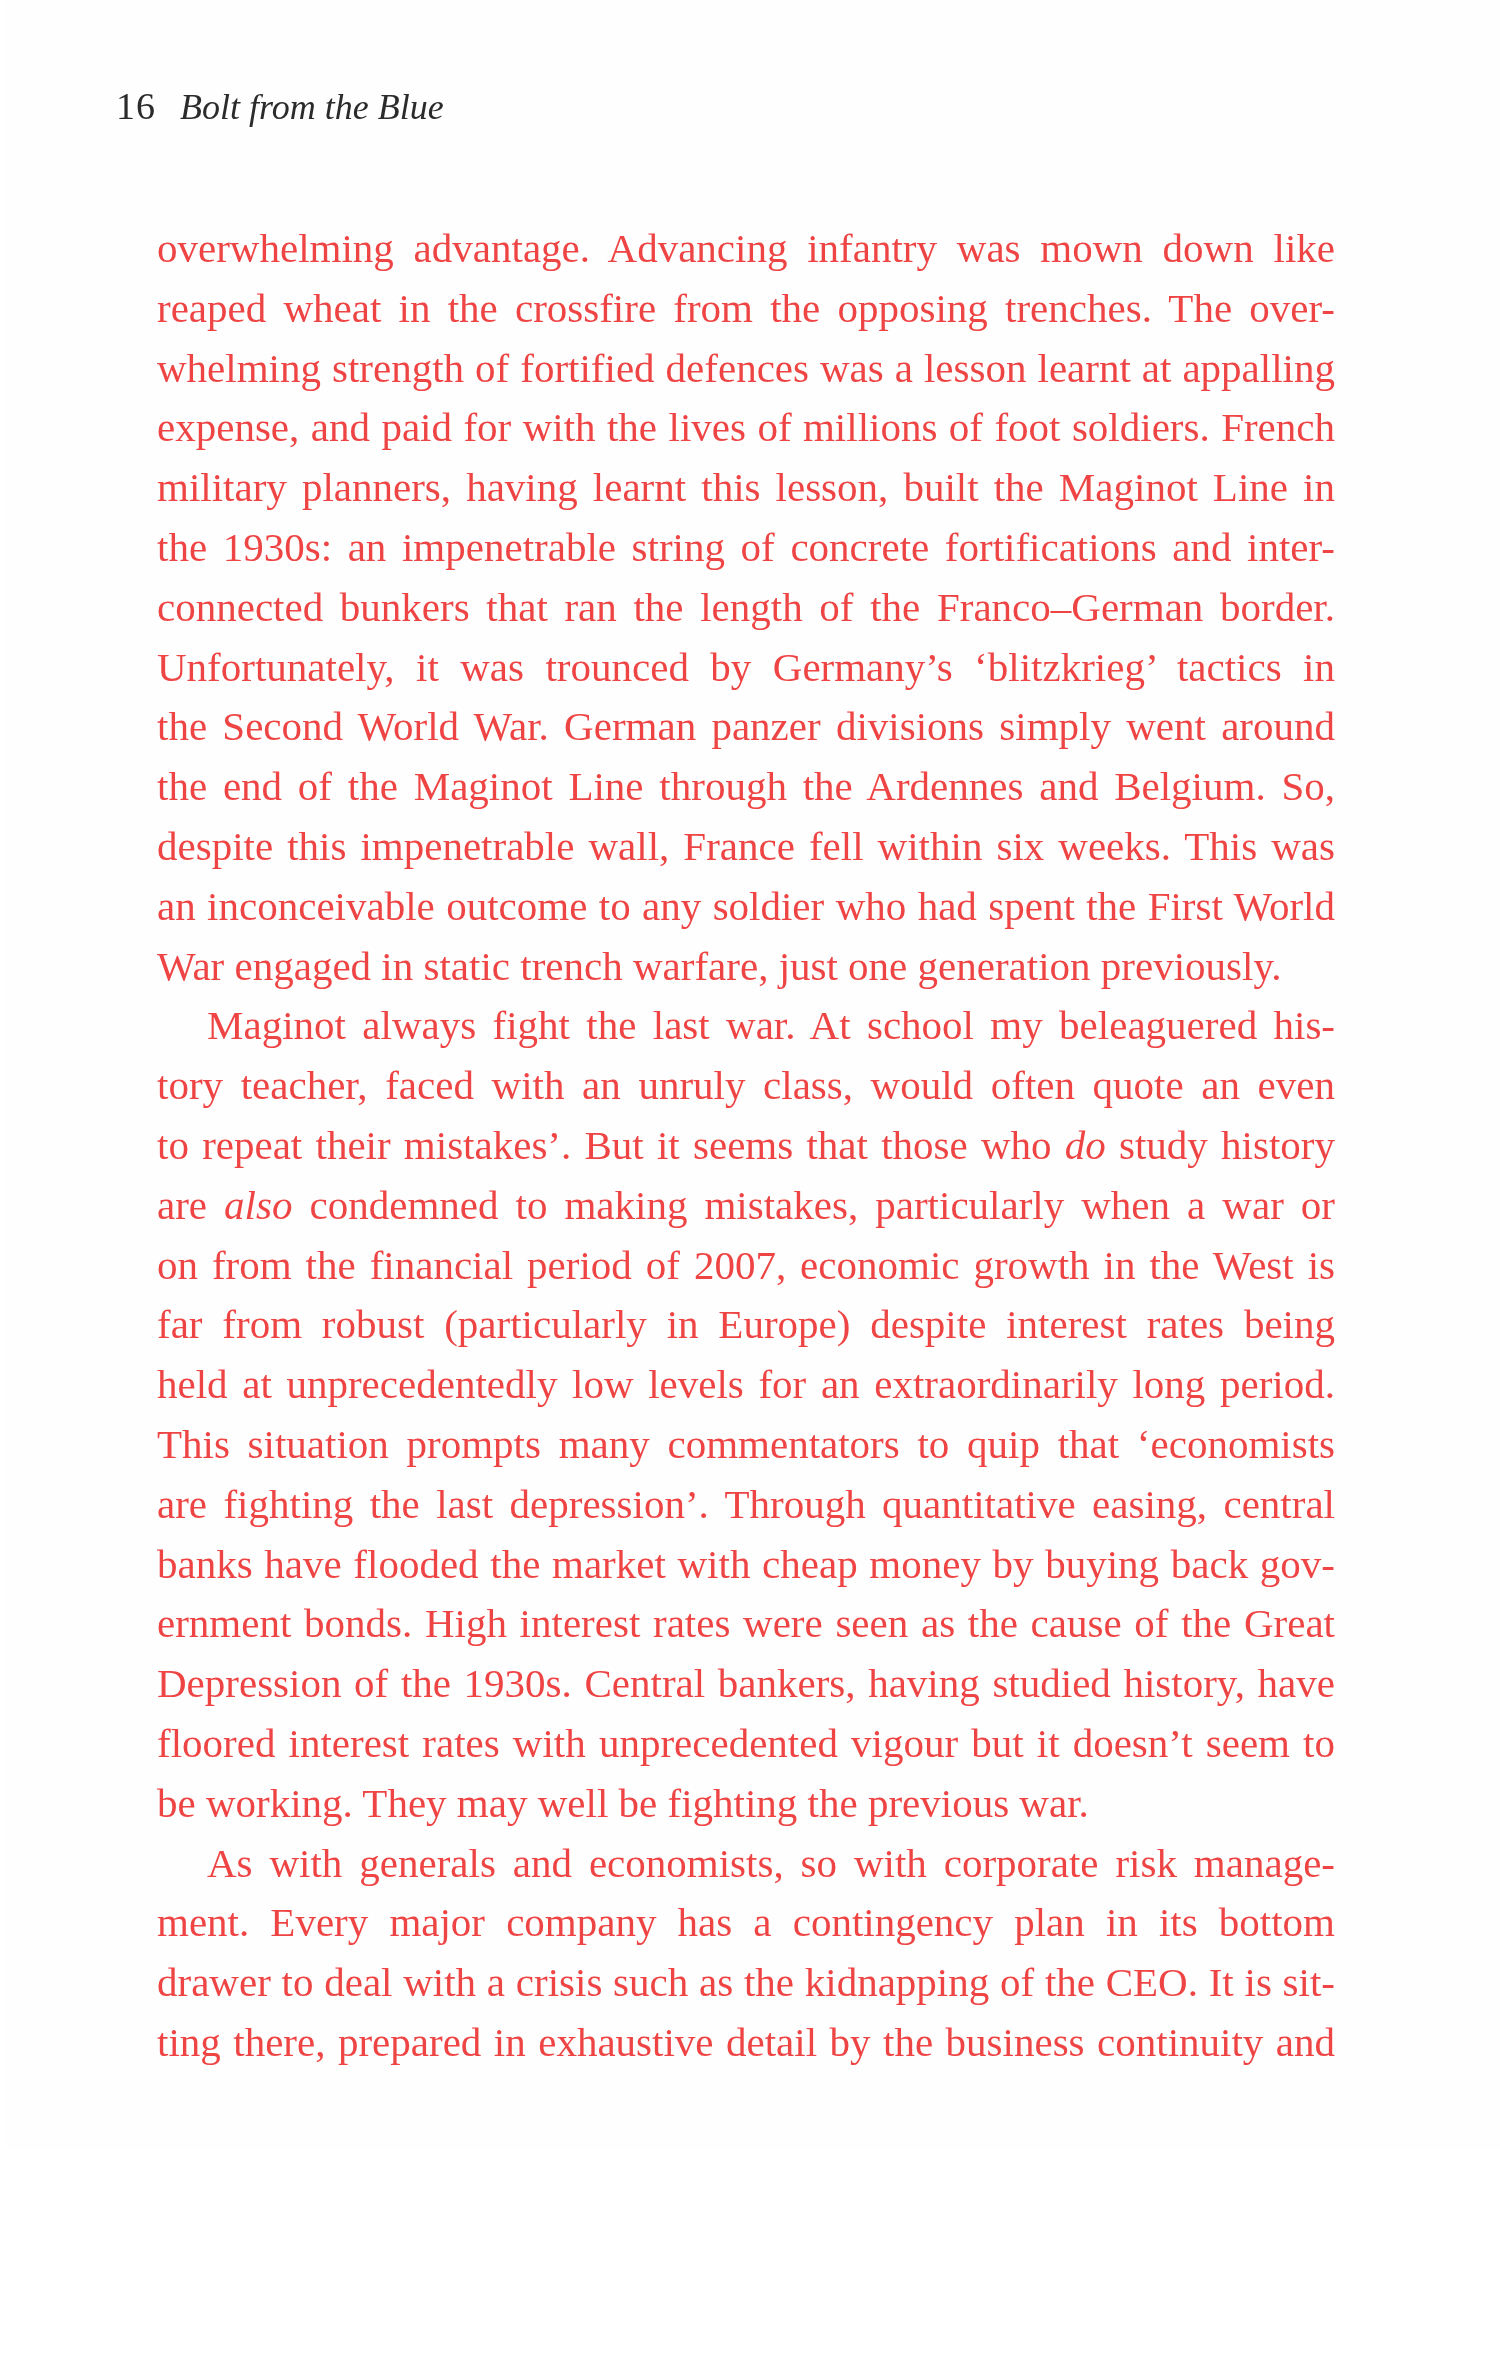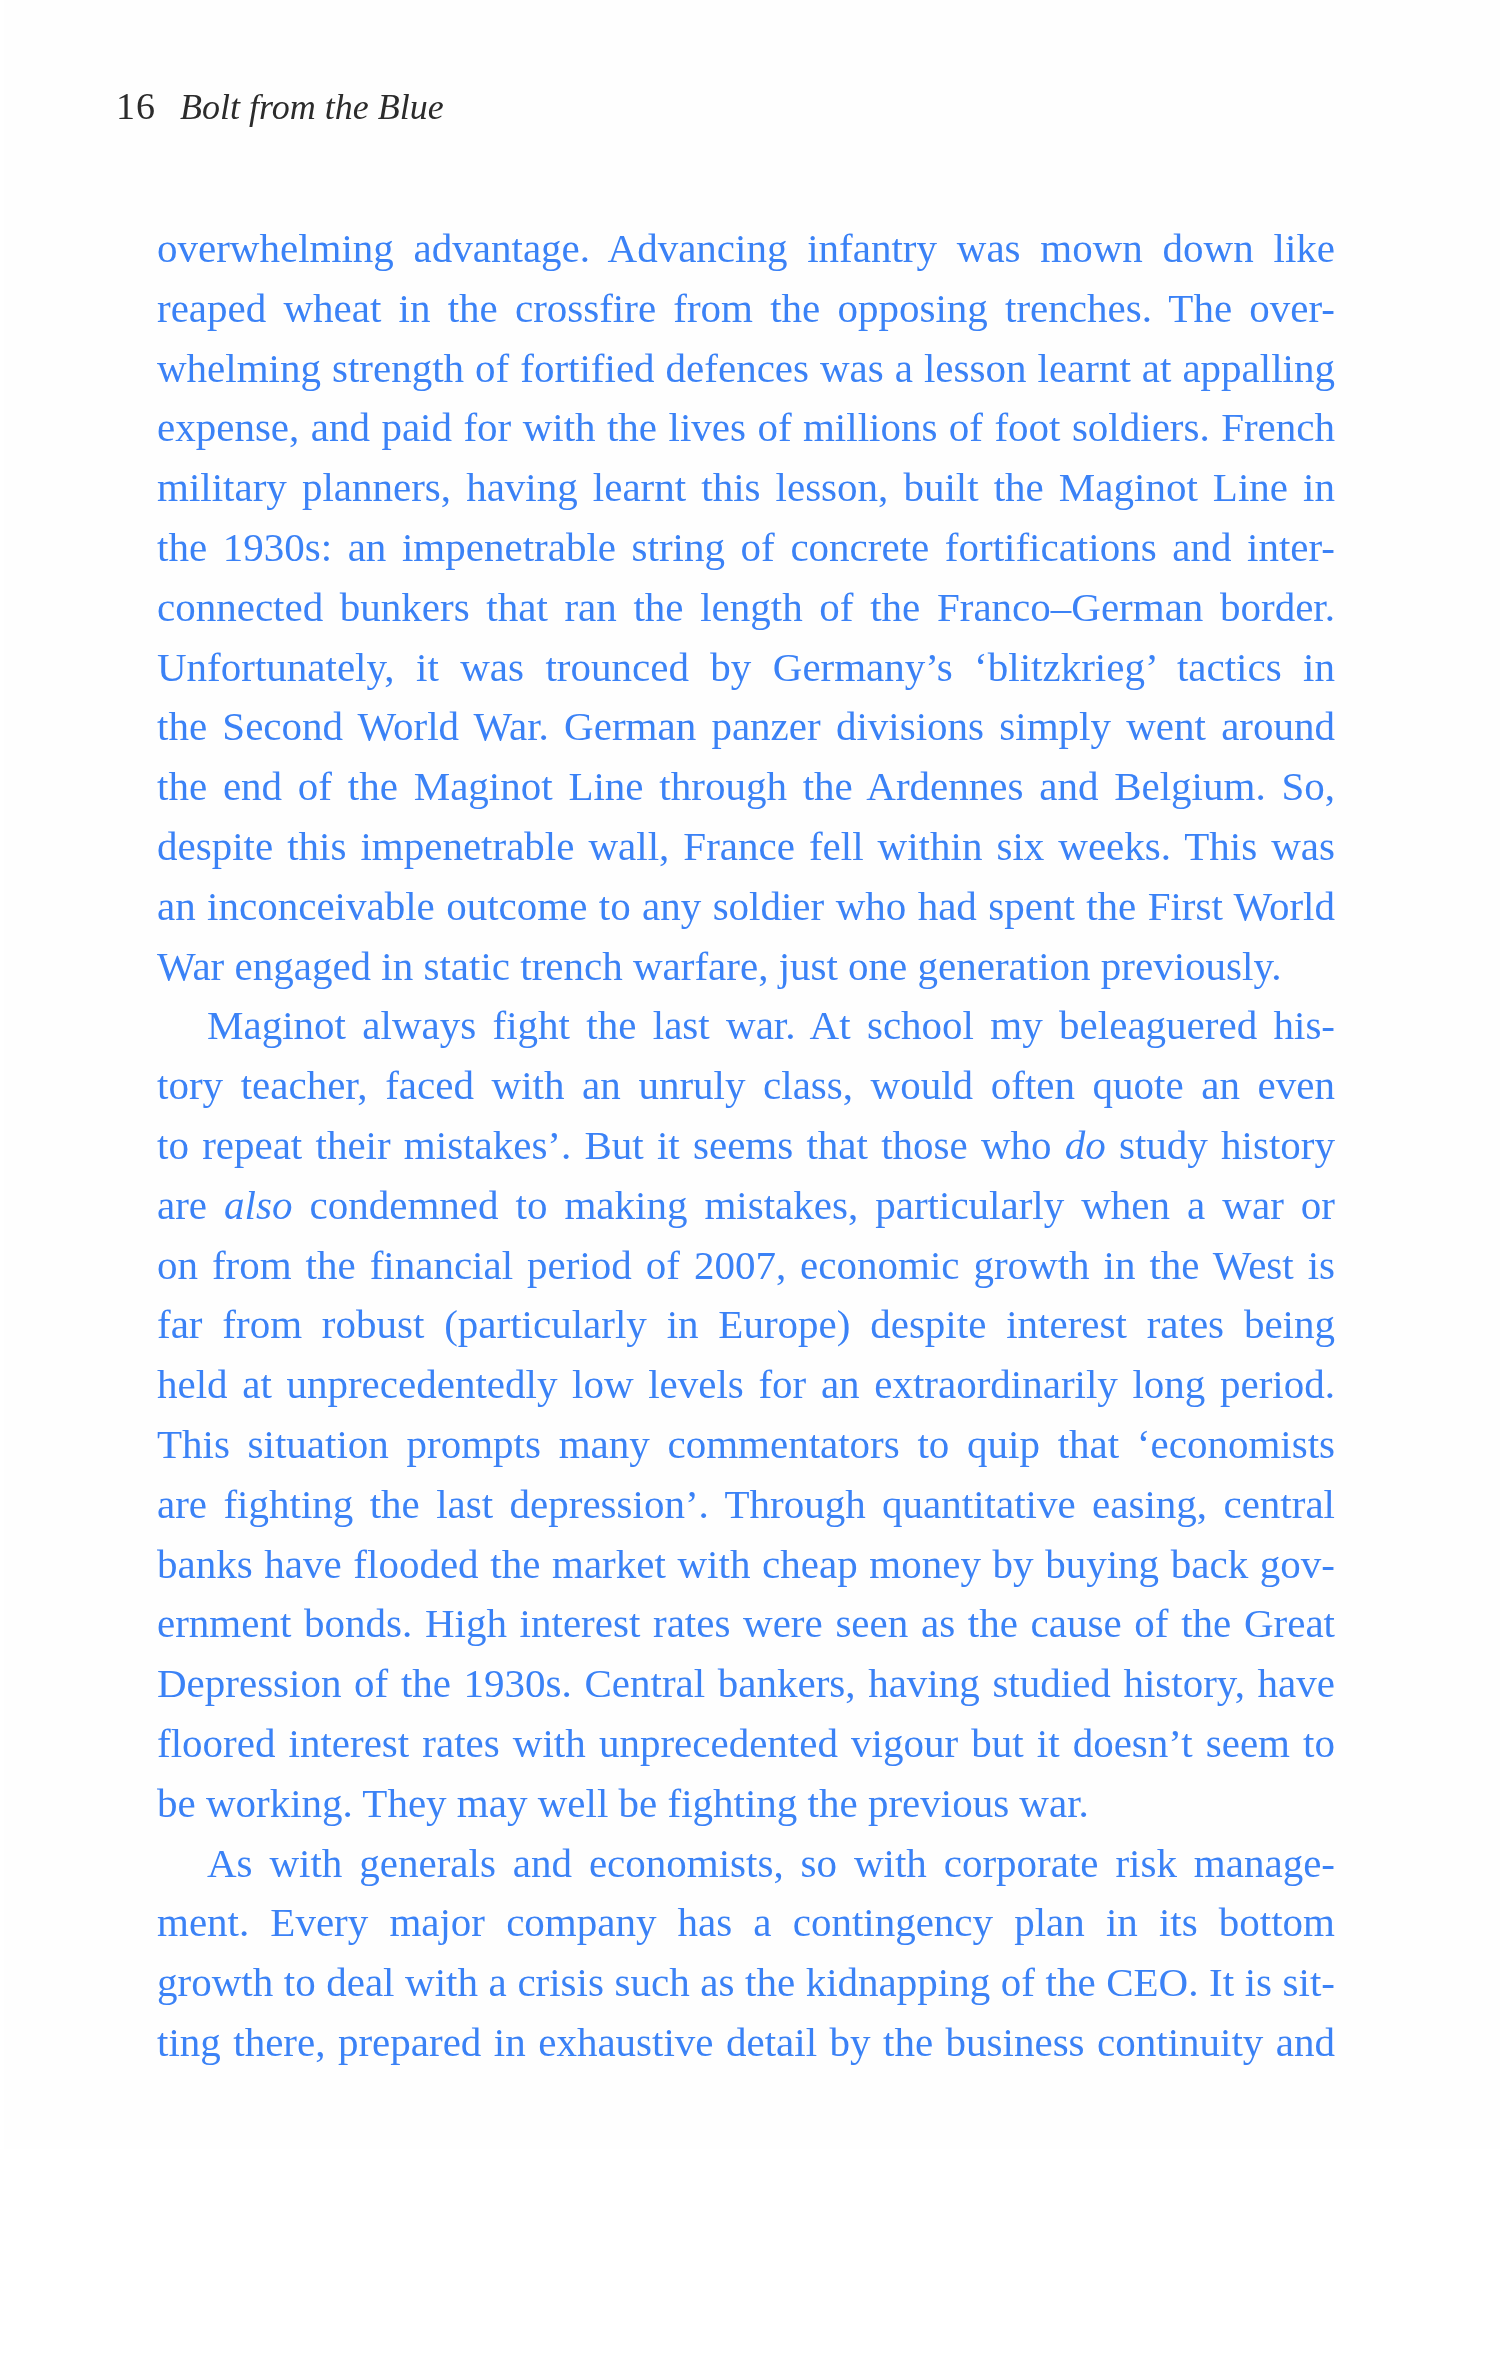--- a/index.html
+++ b/index.html
@@ -1,21 +1,21 @@
 <!DOCTYPE html>
 <html><head>
 <meta charset="utf-8">
 <style>
   html, body { margin: 0; padding: 0; background: #ffffff; }
   body { width: 1500px; height: 2353px; position: relative; overflow: hidden; }
   .page { position: absolute; left: 4px; top: 0; width: 1500px; height: 2149px; background: #fefefe; }
   .running-head { position: absolute; left: 112px; top: 84px; height: 44px; font-family: "Liberation Serif", serif; color: #2b2b2b; white-space: nowrap; }
   .folio { font-size: 38px; letter-spacing: 1px; }
   .head-title { font-size: 36px; font-style: italic; margin-left: 24px; }
-  .body-text { position: absolute; left: 153px; top: 219px; width: 1178px; font-family: "Liberation Serif", serif; font-size: 41px; line-height: 59.8px; color: #3b82f6; }
+  .body-text { position: absolute; left: 153px; top: 219px; width: 1178px; font-family: "Liberation Serif", serif; font-size: 41px; line-height: 59.8px; color: #ef4444; }
   .line { display: block; height: 59.8px; white-space: nowrap; text-align: justify; text-align-last: justify; overflow: visible; }
   .line.last { text-align-last: left; }
   .line.indent { padding-left: 50px; }
   .line em { font-style: italic; }
 </style>
 </head>
 <body>
 
 <div class="page">
   <div class="running-head">
@@ -49,17 +49,17 @@
         <span class="line">are fighting the last depression’. Through quantitative easing, central</span>
         <span class="line">banks have flooded the market with cheap money by buying back gov-</span>
         <span class="line">ernment bonds. High interest rates were seen as the cause of the Great</span>
         <span class="line">Depression of the 1930s. Central bankers, having studied history, have</span>
         <span class="line">floored interest rates with unprecedented vigour but it doesn’t seem to</span>
         <span class="line last">be working. They may well be fighting the previous war.</span>
       </div>
       <div>
         <span class="line indent">As with generals and economists, so with corporate risk manage-</span>
         <span class="line">ment. Every major company has a contingency plan in its bottom</span>
-        <span class="line">growth to deal with a crisis such as the kidnapping of the CEO. It is sit-</span>
+        <span class="line">drawer to deal with a crisis such as the kidnapping of the CEO. It is sit-</span>
         <span class="line">ting there, prepared in exhaustive detail by the business continuity and</span>
       </div>
     </div>
 </div>
 
 </body></html>

